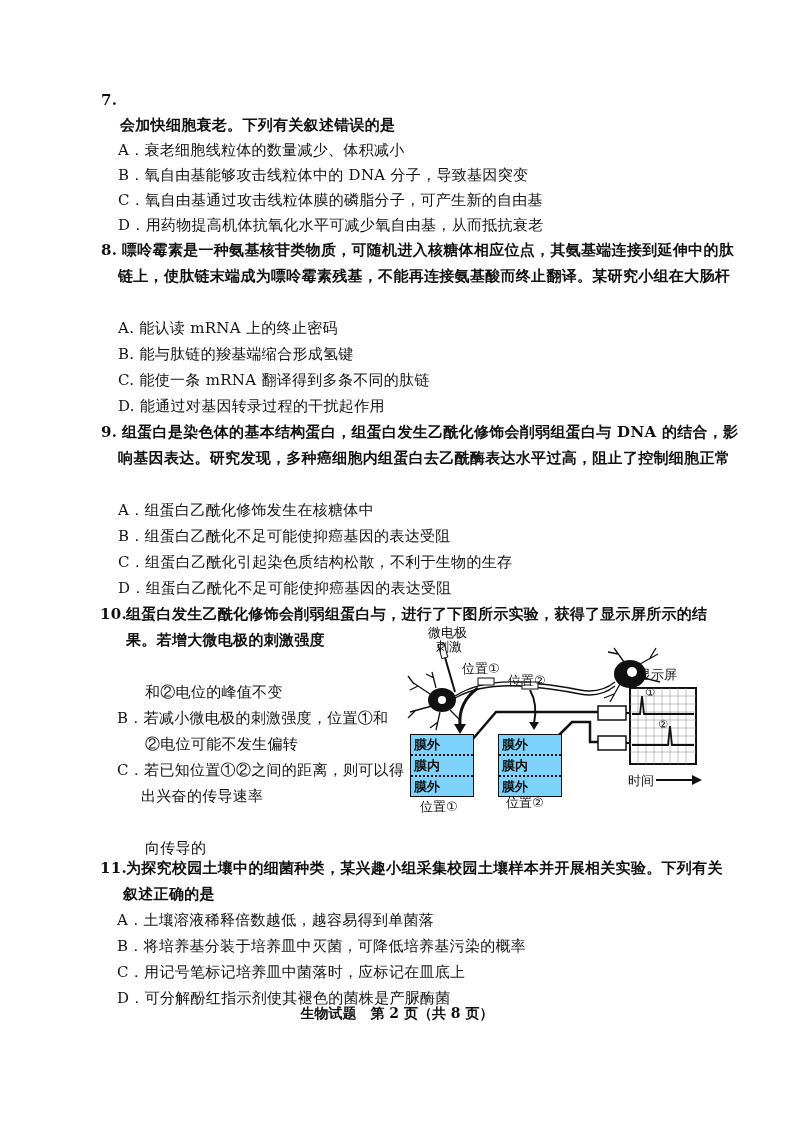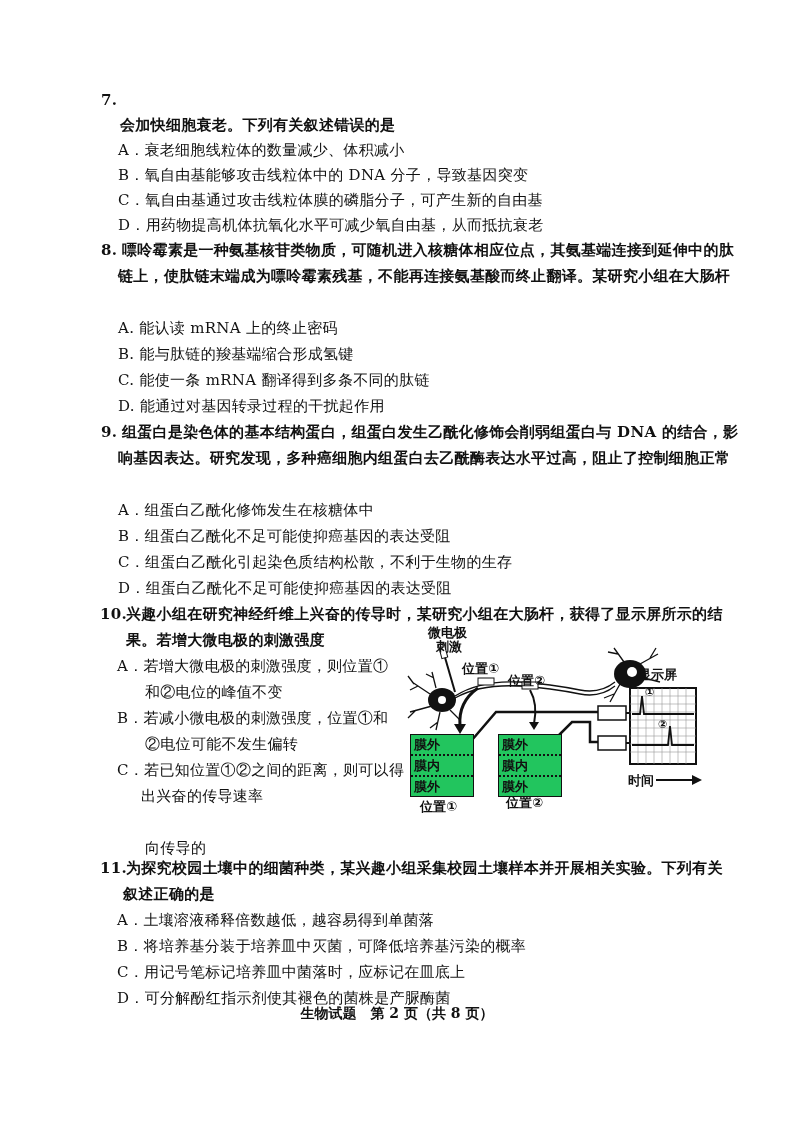--- a/index.html
+++ b/index.html
@@ -3,22 +3,22 @@
 <meta charset="utf-8">
 <style>
   html, body { margin: 0; padding: 0; background: #ffffff; }
   body { width: 794px; height: 1123px; position: relative; overflow: hidden;
          font-family: "DejaVu Serif", "Liberation Serif", serif; color: #111; }
   .page { position: absolute; left: 0; top: 0; width: 794px; height: 1123px; }
   .line { position: absolute; font-size: 15px; line-height: 20px; white-space: nowrap; letter-spacing: 0.3px; }
   .q { font-weight: bold; }
   .footer { position: absolute; top: 1005px; left: 0; width: 794px; text-align: center; font-size: 14px; font-weight: bold; }
   .diagram { position: absolute; left: 400px; top: 622px; width: 310px; height: 200px; }
-  .diagram .lbl { position: absolute; font-size: 13px; font-weight: bold; white-space: nowrap; font-family: "DejaVu Sans", sans-serif; }
-  .memb { position: absolute; border: 1.5px solid #111; background: #22c55e; }
+  .diagram .lbl { position: absolute; font-size: 13px; font-weight: normal; white-space: nowrap; font-family: "DejaVu Sans", sans-serif; }
+  .memb { position: absolute; border: 1.5px solid #111; background: #7dd3fc; }
   .memb .row { height: 19px; border-bottom: 2px dotted #111; font-size: 13px; font-weight: bold; padding-left: 3px; line-height: 19px; font-family: "DejaVu Sans", sans-serif; }
   .memb .row:last-child { border-bottom: none; }
 </style>
 </head>
 <body>
 
 <div class="page">
 
   <div class="line q" style="left:101px;top:90px">7.</div>
   <div class="line q" style="left:120px;top:115px">会加快细胞衰老。下列有关叙述错误的是</div>
@@ -37,23 +37,22 @@
 
   <div class="line q" style="left:101px;top:422px">9.</div>
   <div class="line q" style="left:122px;top:422px">组蛋白是染色体的基本结构蛋白，组蛋白发生乙酰化修饰会削弱组蛋白与 DNA 的结合，影</div>
   <div class="line q" style="left:118px;top:448px">响基因表达。研究发现，多种癌细胞内组蛋白去乙酰酶表达水平过高，阻止了控制细胞正常</div>
   <div class="line" style="left:118px;top:500px">A．组蛋白乙酰化修饰发生在核糖体中</div>
   <div class="line" style="left:118px;top:526px">B．组蛋白乙酰化不足可能使抑癌基因的表达受阻</div>
   <div class="line" style="left:118px;top:552px">C．组蛋白乙酰化引起染色质结构松散，不利于生物的生存</div>
   <div class="line" style="left:118px;top:578px">D．组蛋白乙酰化不足可能使抑癌基因的表达受阻</div>
 
   <div class="line q" style="left:100px;top:604px">10.</div>
-  <div class="line q" style="left:126px;top:604px">兴趣小组在研究神经纤维上兴奋的传导时，某研究小组在大肠杆，获得了显示屏所示的结</div>
+  <div class="line q" style="left:126px;top:604px">组蛋白发生乙酰化修饰会削弱组蛋白与，进行了下图所示实验，获得了显示屏所示的结</div>
   <div class="line q" style="left:126px;top:630px">果。若增大微电极的刺激强度</div>
-  <div class="line" style="left:117px;top:656px">A．若增大微电极的刺激强度，则位置①</div>
   <div class="line" style="left:145px;top:682px">和②电位的峰值不变</div>
   <div class="line" style="left:117px;top:708px">B．若减小微电极的刺激强度，位置①和</div>
   <div class="line" style="left:145px;top:734px">②电位可能不发生偏转</div>
   <div class="line" style="left:117px;top:760px">C．若已知位置①②之间的距离，则可以得</div>
   <div class="line" style="left:141px;top:786px">出兴奋的传导速率</div>
   <div class="line" style="left:145px;top:838px">向传导的</div>
 
   <div class="diagram">
     <svg width="310" height="200" viewBox="0 0 310 200" style="position:absolute;left:0;top:0">
 

